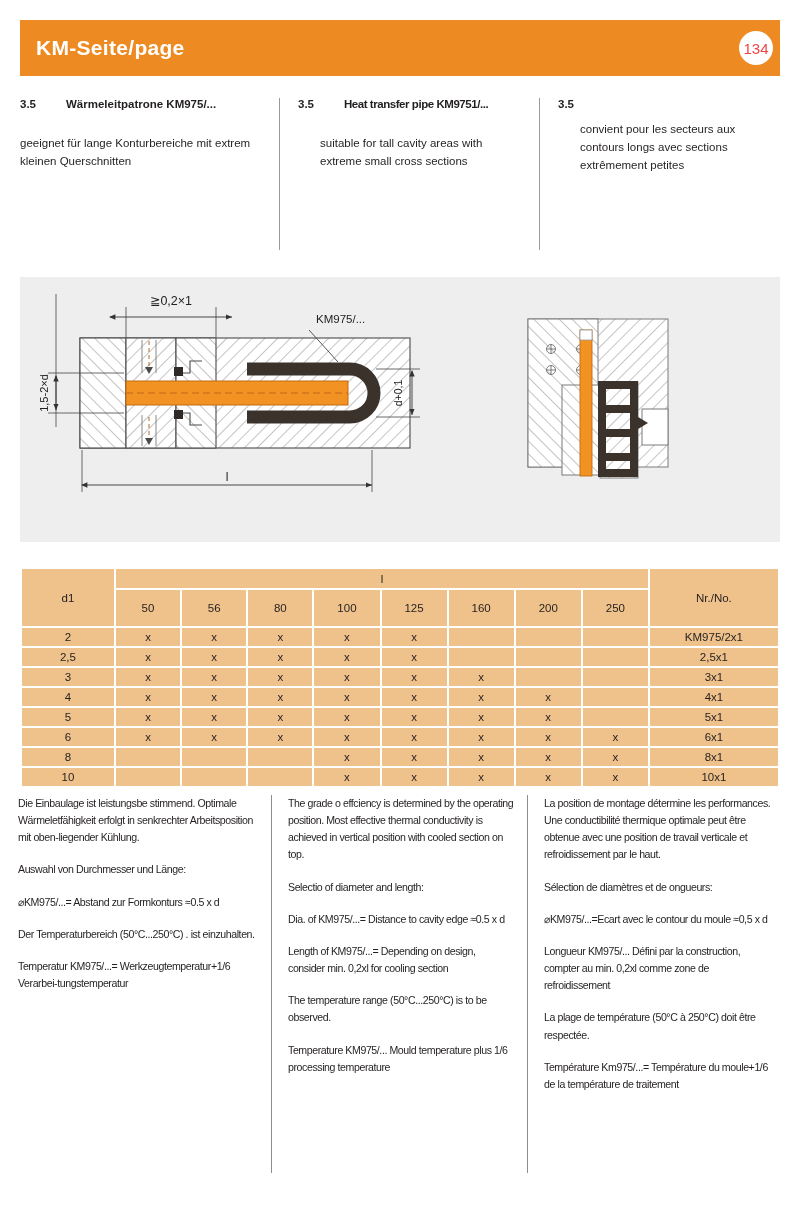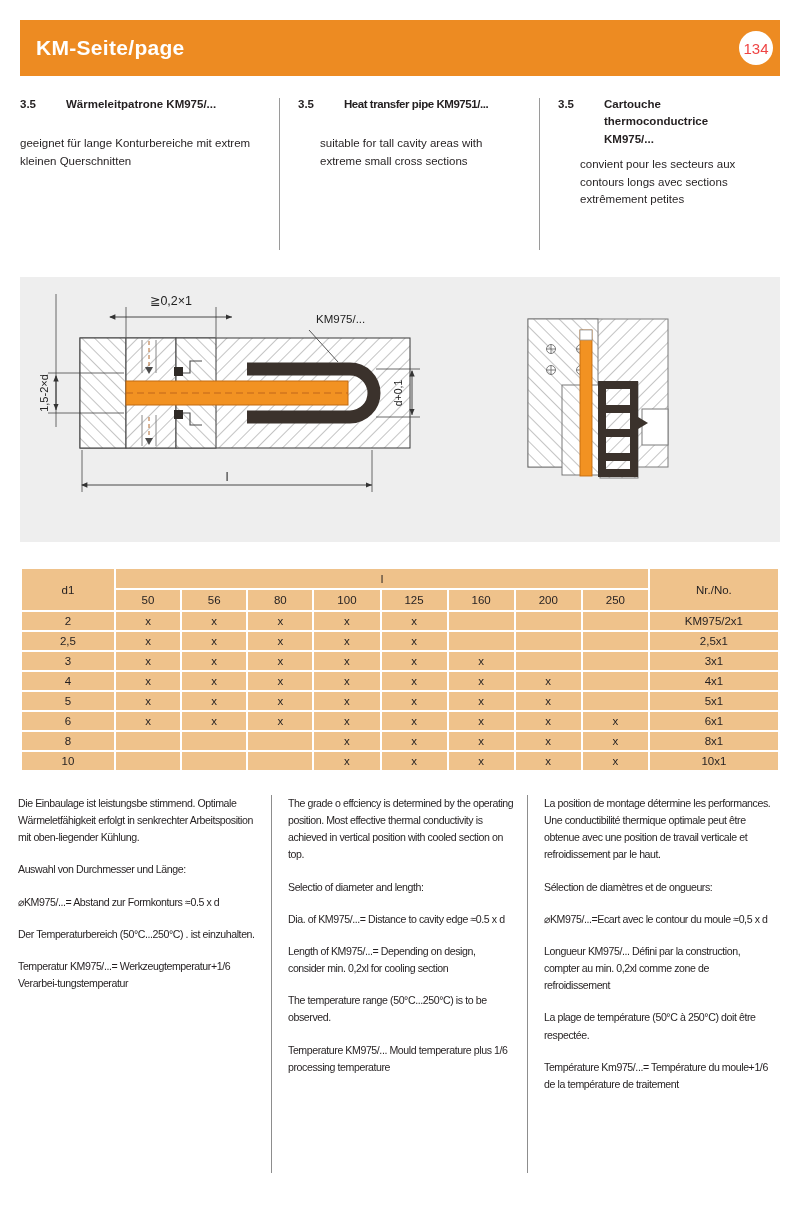--- a/index.html
+++ b/index.html
@@ -68,21 +68,21 @@
   }
   .tbl td, .tbl th {
     background: #EFC28B;
     text-align: center;
     font-weight: normal;
     color: #231f20;
     height: 18px;
     padding: 0;
   }
   .tbl .hrow-top td { height: 19px; }
-  .tbl .hrow-bot td { height: 20px; }
+  .tbl .hrow-bot td { height: 36px; }
   .col-d1 { width: 105px; }
   .col-l  { width: 73px; }
   .col-nr { width: 140px; }
   .cell-x { font-size: 11.5px; }
 
   
   .bottom { position: absolute; left: 18px; top: 795px; width: 770px; height: 400px; display: flex; }
   .b-col { position: relative; width: 256px; padding-right: 16px; font-size: 10.6px; line-height: 1.62; }
   .b-col.b2 { padding-left: 14px; }
   .b-col.b3 { padding-left: 14px; width: 258px; }
@@ -115,21 +115,20 @@
     <div class="intro-col c2">
       <div class="intro-head">
         <span class="intro-num">3.5</span>
         <span class="intro-title cond">Heat transfer pipe KM9751/...</span>
       </div>
       <div class="intro-body">suitable for tall cavity areas with extreme small  cross sections</div>
     </div>
     <div class="intro-col c3">
       <div class="intro-head">
         <span class="intro-num">3.5</span>
-        <span class="intro-title">Cartouche thermoconductrice KM975/...</span>
       </div>
       <div class="intro-body">convient pour les secteurs aux contours longs avec sections extrêmement petites</div>
     </div>
   </div>
 
   <div class="figure">
     <svg width="760" height="265" viewBox="0 0 760 265">
       <defs>
         <pattern id="hatchR" width="9" height="9" patternTransform="rotate(45)" patternUnits="userSpaceOnUse">
           <rect width="9" height="9" fill="#ffffff"></rect>

